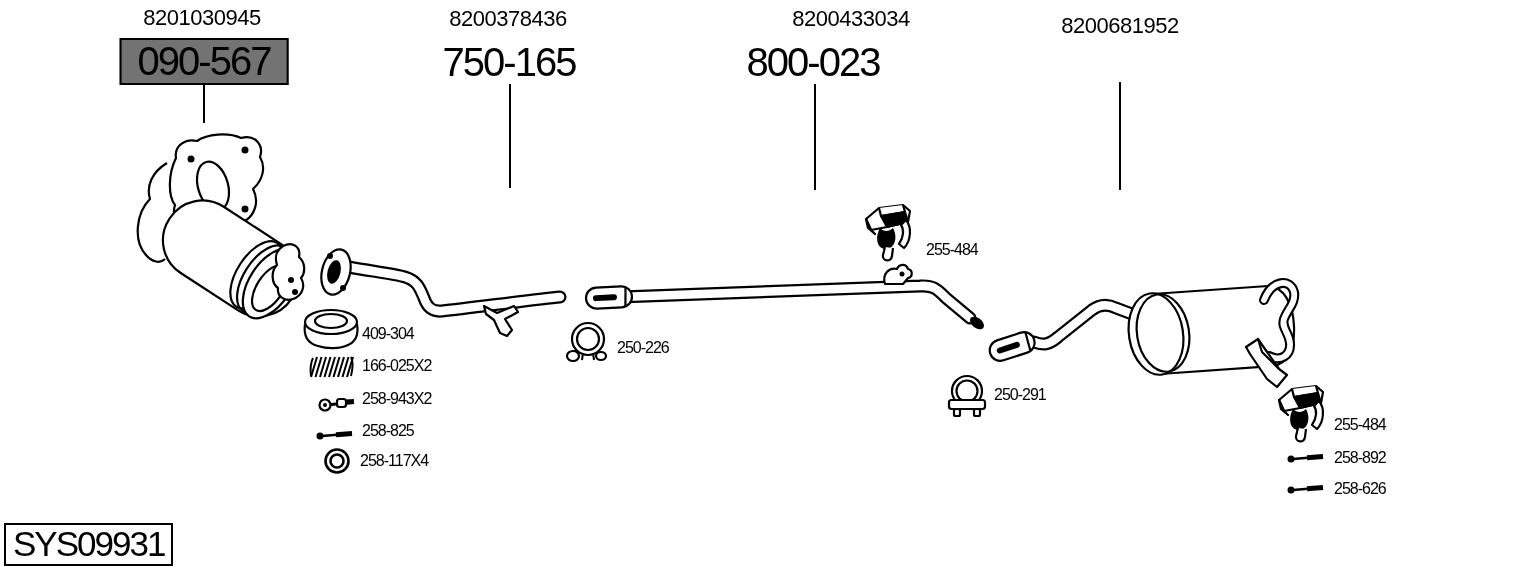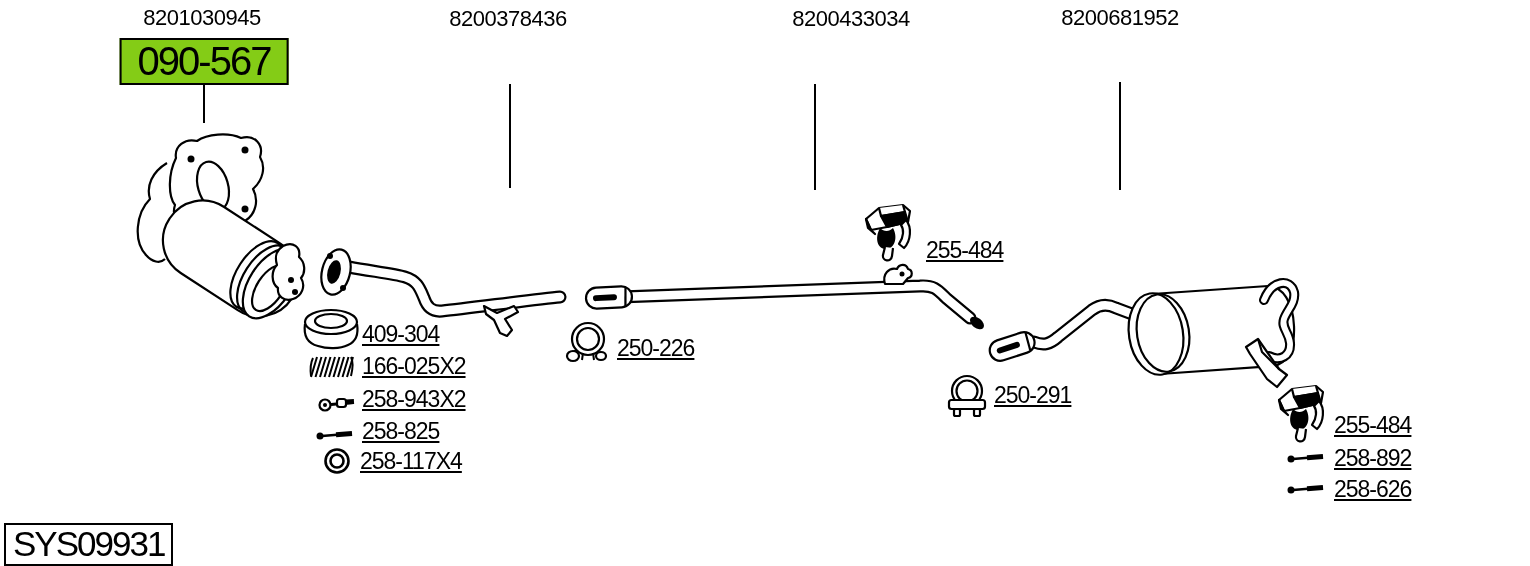--- a/index.html
+++ b/index.html
@@ -3,22 +3,22 @@
 <meta charset="utf-8">
 <style>
   * { margin:0; padding:0; box-sizing:border-box; }
   html,body { background:#ffffff; }
   body { font-family:"Liberation Sans", sans-serif; color:#000; }
   .stage { position:relative; width:1530px; height:566px; background:#fff; overflow:hidden; }
   .abs { position:absolute; }
   .ctr { transform:translateX(-50%); }
   .oem { font-size:22px; line-height:24px; letter-spacing:-0.5px; white-space:nowrap; text-align:center; }
   .ref { font-size:40px; line-height:40px; letter-spacing:-2px; white-space:nowrap; text-align:center; }
-  .refbox { border:2.5px solid #000; padding:1px 16px 2px; background:#84cc16; }
-  .plabel { font-size:23px; line-height:26px; letter-spacing:-1px; white-space:nowrap;text-decoration:underline; }
+  .refbox { border:2.5px solid #000; padding:1px 16px 2px; background:#737373; }
+  .plabel { font-size:16px; line-height:26px; letter-spacing:-1px; white-space:nowrap; }
   .syscode { font-size:35px; line-height:38px; letter-spacing:-2px; border:2.5px solid #000; padding:0 7px 1px; background:#fff; white-space:nowrap; }
   svg { display:block; }
 </style>
 </head>
 <body>
 
 <div class="stage">
 
   <svg class="abs" style="left:0;top:0" width="1530" height="566" viewBox="0 0 1530 566" fill="none" stroke="#000" stroke-width="2.2" stroke-linejoin="round">
 
@@ -166,24 +166,26 @@
       <line x1="1307" y1="488.8" x2="1323" y2="487.5" stroke-width="5"></line>
     </g>
   </svg>
 
   <div class="abs ctr oem" style="left:202px; top:6px">8201030945</div>
   <div class="abs ctr refbox" style="left:204px; top:38px">
     <div class="ref">090-567</div>
   </div>
 
   <div class="abs ctr oem" style="left:508px; top:7px">8200378436</div>
+  <div class="abs ctr ref" style="left:509px; top:42px">750-165</div>
 
   <div class="abs ctr oem" style="left:851px; top:7px">8200433034</div>
-
-  <div class="abs ctr oem" style="left:1120px; top:6px">8200681952</div>
+  <div class="abs ctr ref" style="left:813px; top:42px">800-023</div>
+
+  <div class="abs ctr oem" style="left:1120px; top:14px">8200681952</div>
 
   <div class="abs plabel" style="left:362px; top:321px">409-304</div>
   <div class="abs plabel" style="left:362px; top:353px">166-025X2</div>
   <div class="abs plabel" style="left:362px; top:386px">258-943X2</div>
   <div class="abs plabel" style="left:362px; top:418px">258-825</div>
   <div class="abs plabel" style="left:360px; top:448px">258-117X4</div>
 
   <div class="abs plabel" style="left:617px; top:335px">250-226</div>
   <div class="abs plabel" style="left:926px; top:237px">255-484</div>
   <div class="abs plabel" style="left:994px; top:382px">250-291</div>

